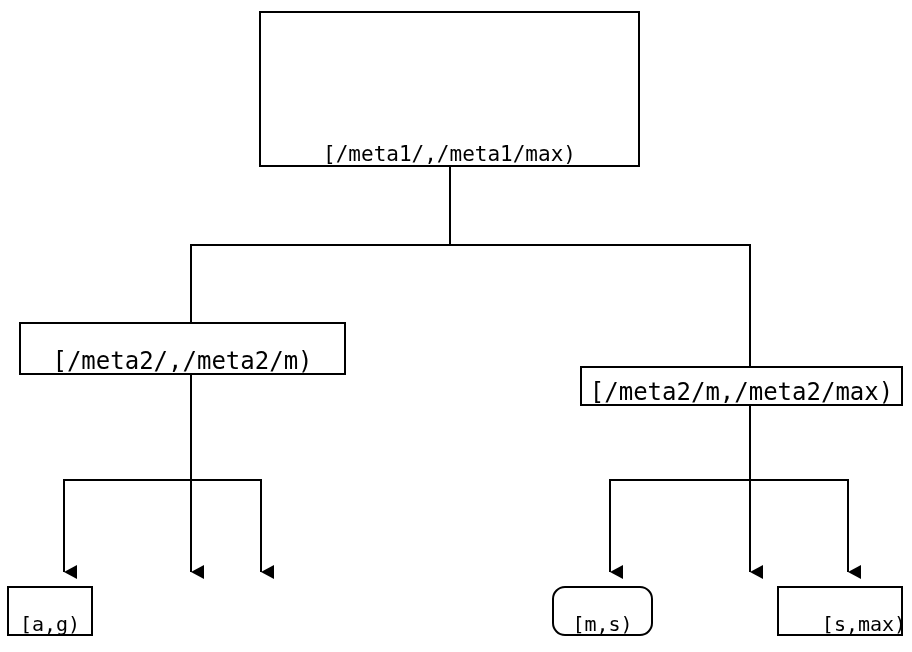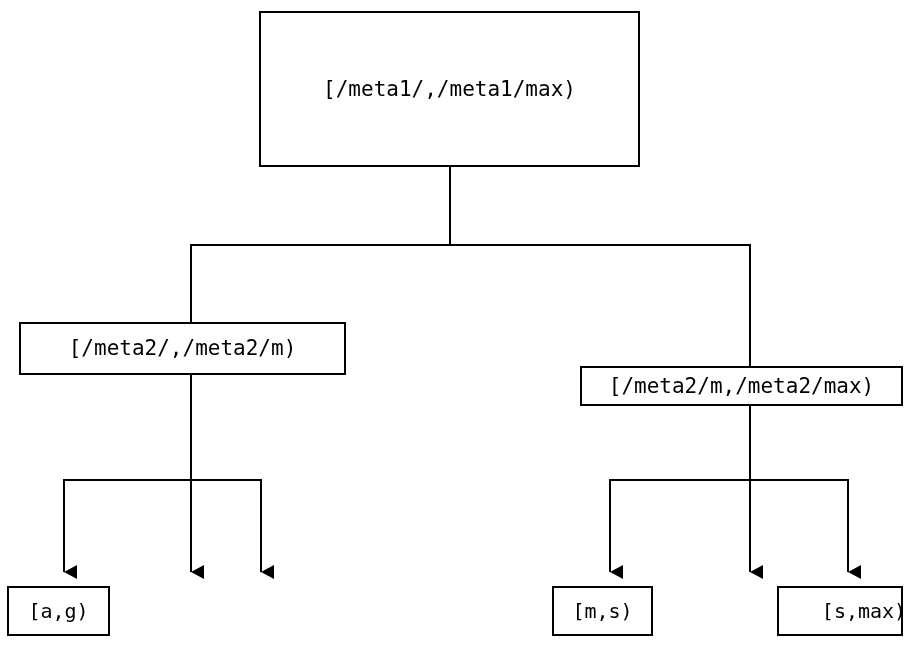--- a/index.html
+++ b/index.html
@@ -26,33 +26,33 @@
     top: 0;
     width: 912px;
     height: 652px;
   }
   .node-box {
     position: absolute;
     box-sizing: border-box;
     background: #ffffff;
     border: 2px solid #000000;
     display: flex;
-    align-items: center;
+    align-items: flex-end;
     justify-content: center;
     z-index: 2;
   }
   .node-label {
     font-family: "DejaVu Sans Mono", "Liberation Mono", monospace;
     color: #000000;
     white-space: pre;
     letter-spacing: 0px;
     line-height: 1;
   }
   .size-root .node-label   { font-size: 21px; }
-  .size-mid .node-label    { font-size: 21px; }
+  .size-mid .node-label    { font-size: 24px; }
   .size-leaf .node-label   { font-size: 20px; }
 </style>
 </head>
 <body>
 
 <div id="diagram-root">
 
   <svg id="edge-layer" width="912" height="652" viewBox="0 0 912 652" aria-hidden="true">
     <defs>
       <marker id="arrow-down" viewBox="0 0 14 14" refX="7" refY="13" markerWidth="14" markerHeight="14" orient="auto-start-reverse" markerUnits="userSpaceOnUse">
@@ -87,26 +87,26 @@
   </div>
 
   <div class="node-box size-mid" style="left:19px; top:322px; width:327px; height:53px;">
     <span class="node-label">[/meta2/,/meta2/m)</span>
   </div>
 
   <div class="node-box size-mid" style="left:580px; top:322px; width:323px; height:40px;margin-top:44px;">
     <span class="node-label">[/meta2/m,/meta2/max)</span>
   </div>
 
-  <div class="node-box size-leaf" style="left:7px; top:586px; width:103px; height:50px;">
+  <div class="node-box size-leaf" style="left:7px; top:586px; width:86px; height:50px;">
     <span class="node-label">[a,g)</span>
   </div>
 
 
-  <div class="node-box size-leaf" style="left:552px; top:586px; width:101px; height:50px;">
+  <div class="node-box size-leaf" style="left:552px; top:586px; width:101px; height:50px;border-radius:13px;">
     <span class="node-label">[m,s)</span>
   </div>
 
   <div class="node-box size-leaf" style="left:777px; top:586px; width:126px; height:50px;padding-left:48px;">
     <span class="node-label">[s,max)</span>
   </div>
 
 </div>
 
 </body></html>

